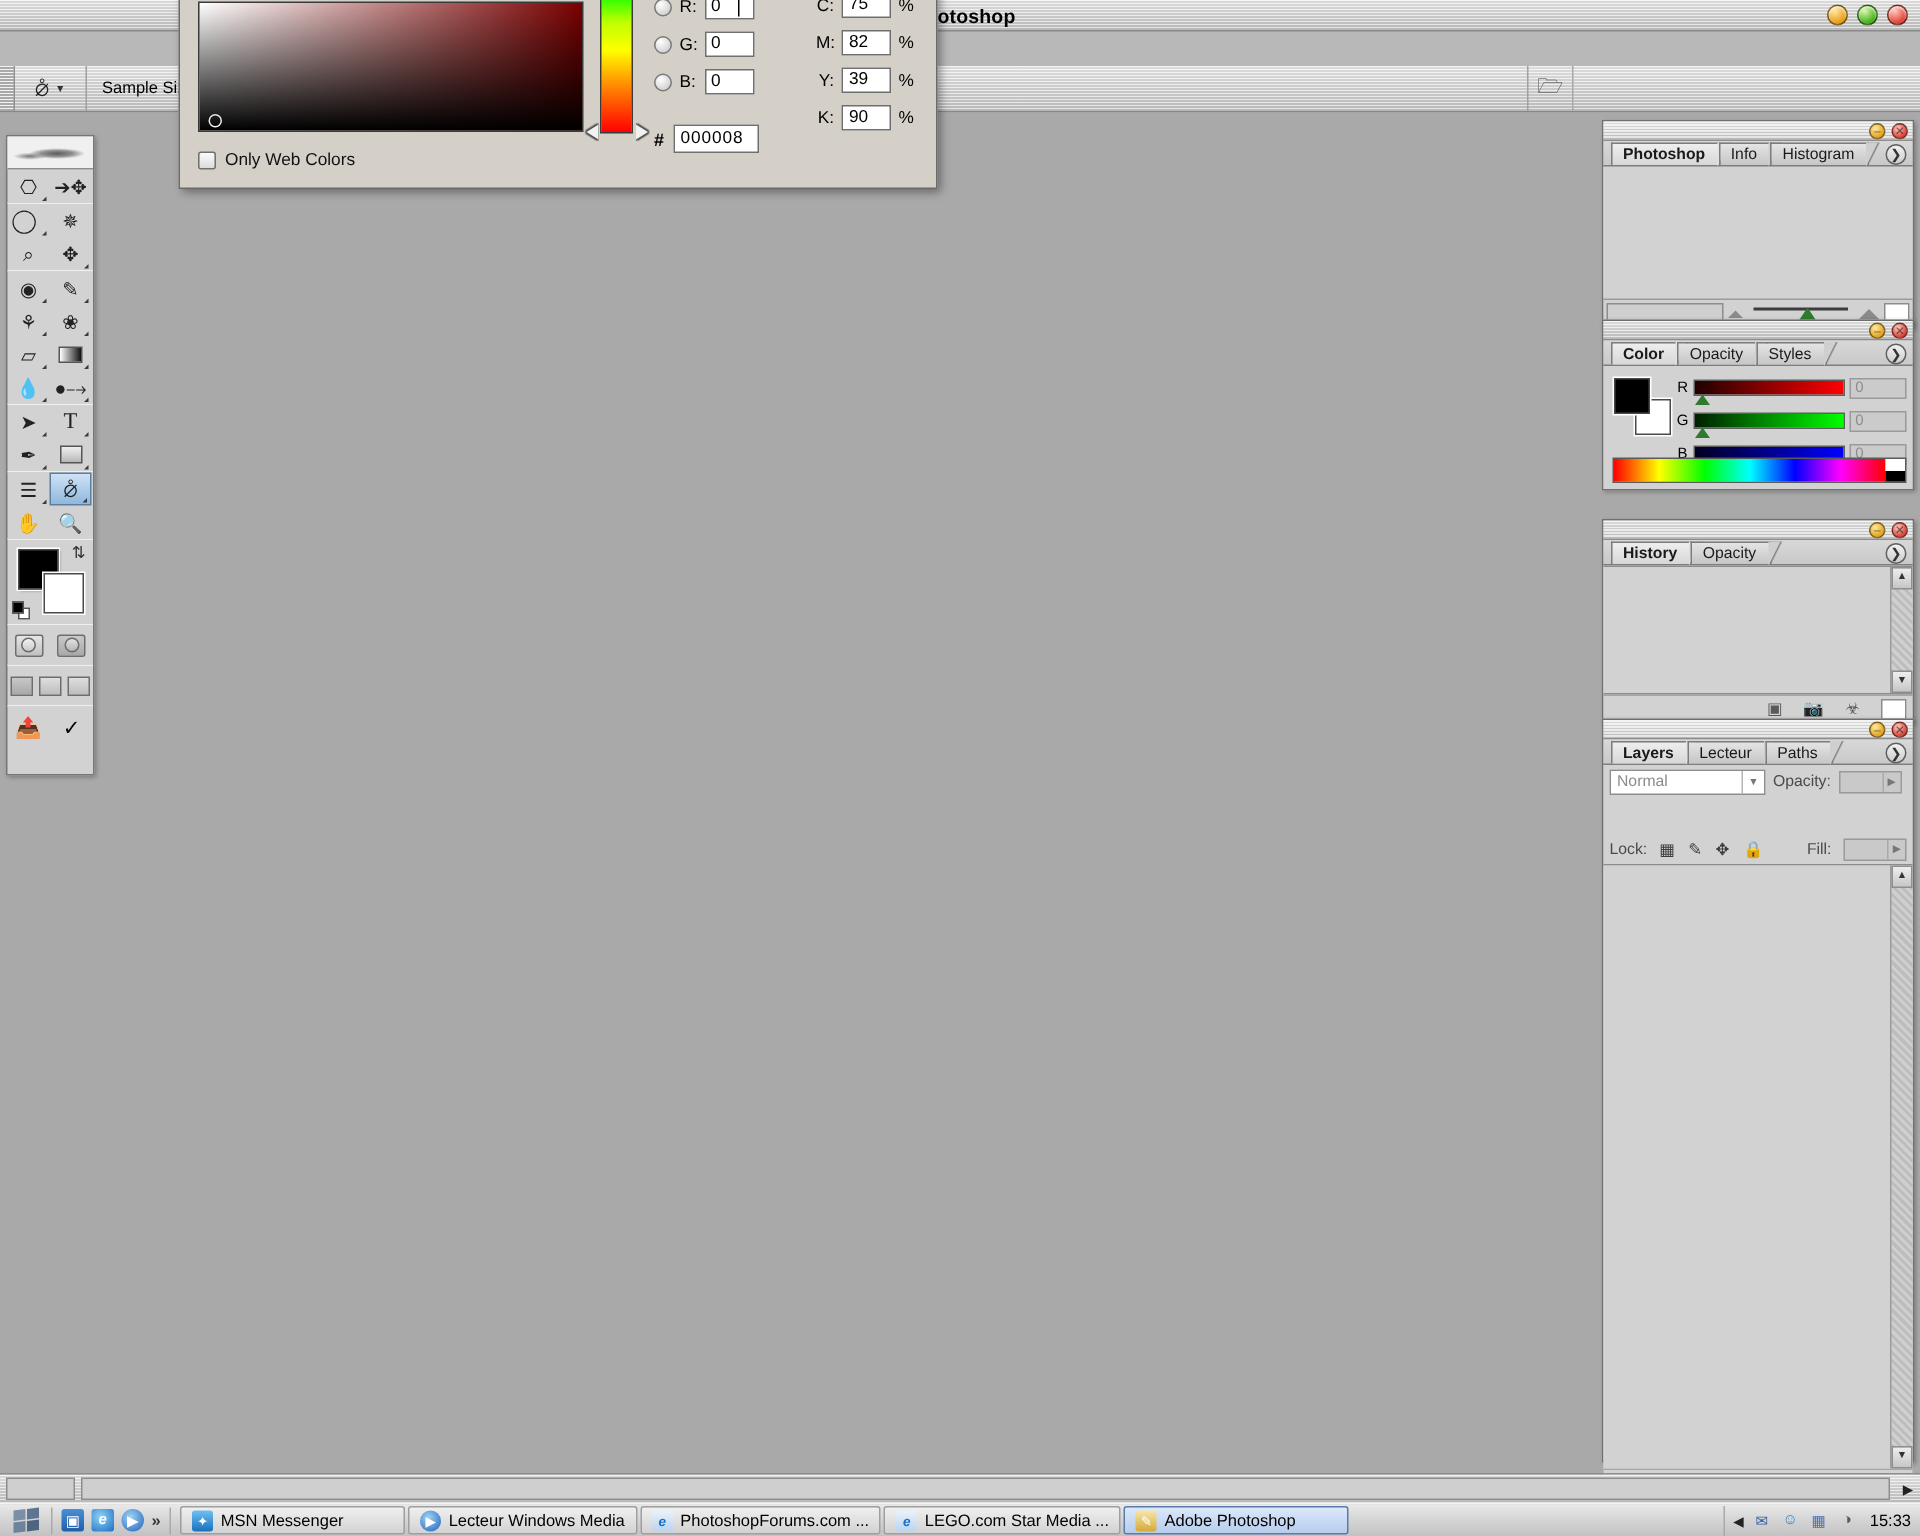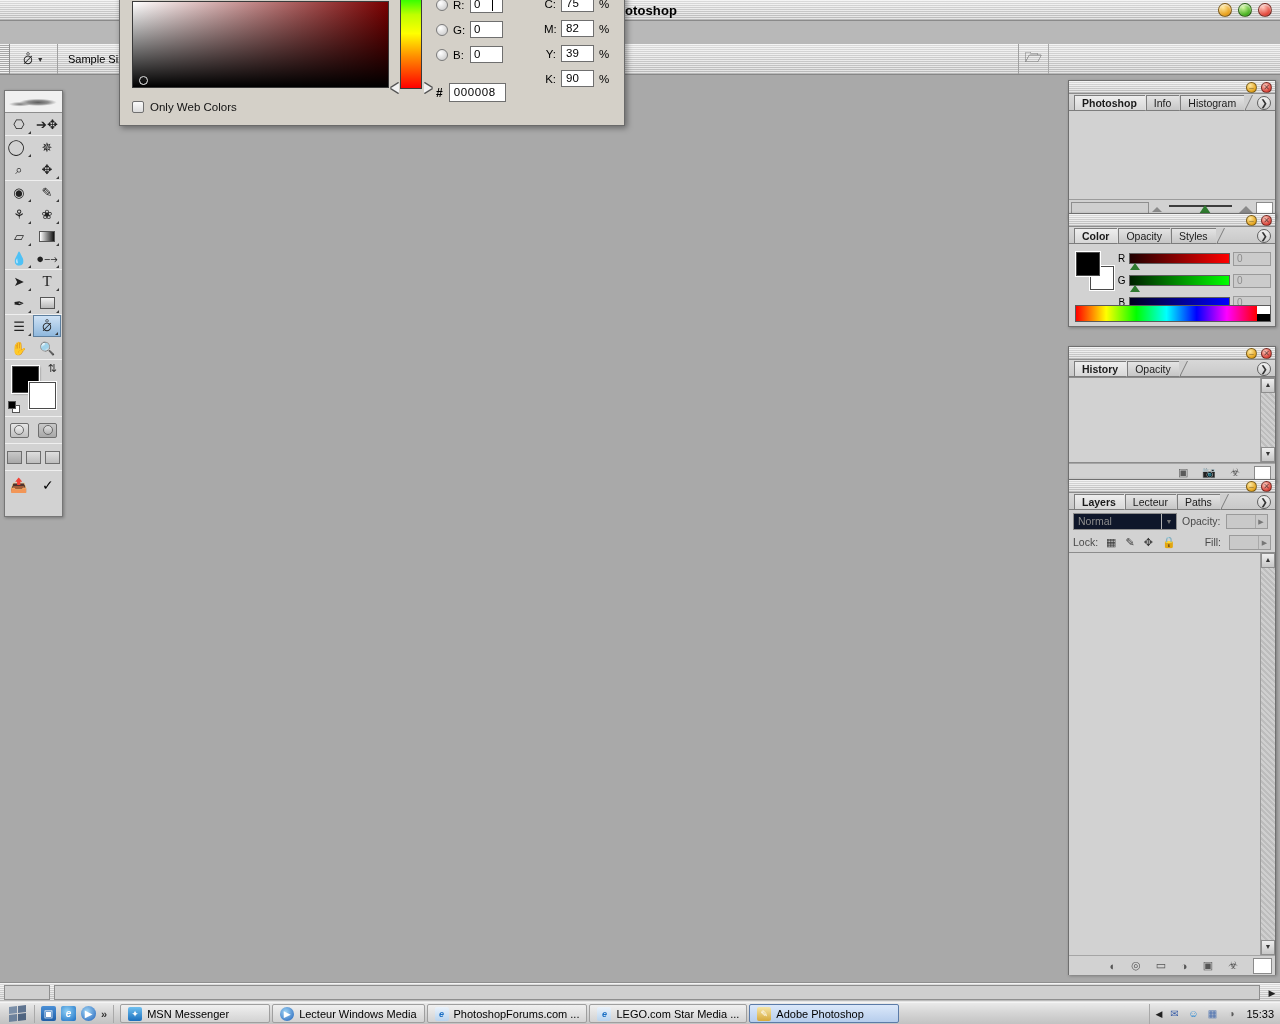--- a/index.html
+++ b/index.html
@@ -241,32 +241,32 @@
                   border: 1px solid #8e8e8e; font-size: 7px; text-align: center; line-height: 12px; color:#333;}
   .vscroll .arr.bot { position: absolute; bottom: 0; left: 0; right: 0; }
   #hist-foot { height: 18px; display:flex; align-items:center; justify-content:flex-end; gap: 14px;
                padding-right: 4px; border-top: 1px solid #a5a5a5;}
   .hfbtn { font-size: 11px; color: #5a5a5a; }
   #hist-foot .endsq { width:17px;height:14px;background:#fff;border:1px solid #8b8b8b;}
 
   
   #pal-layers { top: 479px; height: 496px; }
   #lay-blend { height: 22px; display: flex; align-items: center; padding: 0 4px; gap: 5px;}
-  #blend-select { width: 104px; height: 17px; border: 1px solid #8d8d8d; background: #0f172a;
+  #blend-select { width: 104px; height: 17px; border: 1px solid #8d8d8d; background: #ffffff;
     display:flex;align-items:center;justify-content:space-between;padding-left:4px;
     font-size: 10.5px; color: #8c8c8c;}
   #blend-select .cv { width: 15px; height: 15px; border-left: 1px solid #b5b5b5;
     display:flex;align-items:center;justify-content:center;font-size:7px;color:#777;}
   .oplabel { font-size: 10.5px; color: #4a4a4a; }
   .opfield { width: 42px; height: 15px; border: 1px solid #9a9a9a; background: #c9c9c9;
              display:flex; }
   .opfield .arr { width: 12px; margin-left:auto; border-left: 1px solid #aaa;
      font-size:7px;text-align:center;line-height:13px;color:#777;}
   #lay-lock { height: 21px; display:flex; align-items:center; padding: 0 4px; gap: 8px;
-              border-bottom: 1px solid #8c8c8c;}
+              border-bottom: 1px solid #8c8c8c; margin-top: 24px;}
   #lay-lock .lockicons { display:flex; gap:9px; align-items:center; }
   .lockic { font-size: 11px; color: #3c3c3c; }
   #lay-list { height: 402px; background: #d2d2d2; position: relative; }
   #lay-foot { height: 20px; display:flex; align-items:center; justify-content:flex-end;
               gap: 15px; padding-right: 3px; border-top: 1px solid #a5a5a5; }
   .lfbtn { font-size: 11px; color: #555; }
   #lay-foot .endsq { width:19px;height:16px;background:#fff;border:1px solid #8b8b8b;}
 
   
   #colorpicker {

